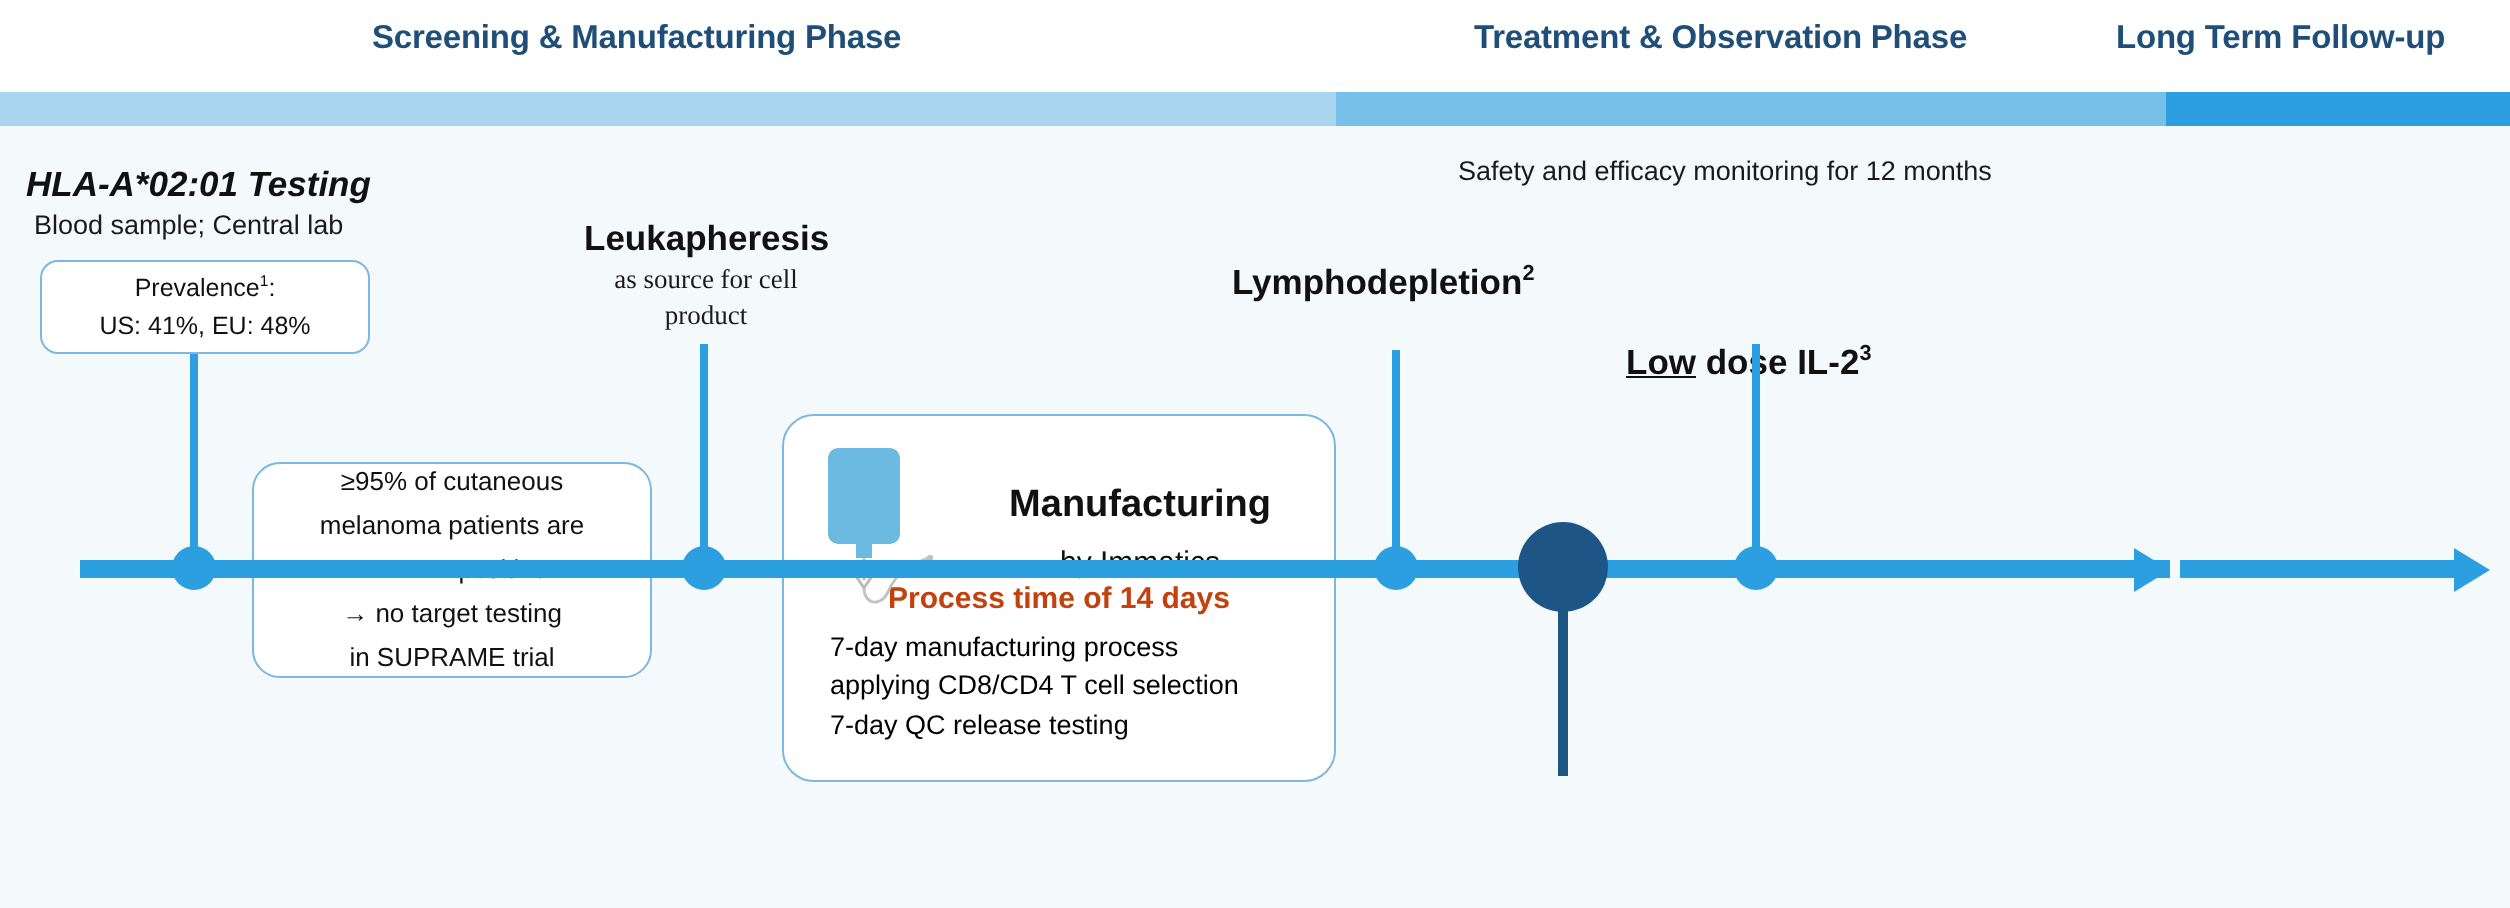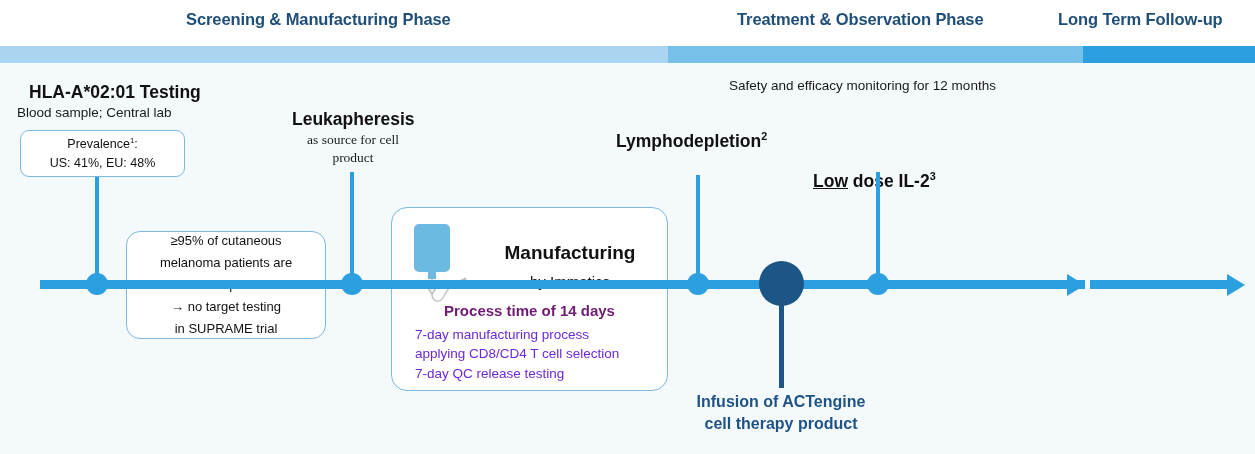--- a/index.html
+++ b/index.html
@@ -60,21 +60,21 @@
     font-size: 17.5px;
     font-weight: bold;
     color: #111111;
   }
   .sub-reg {
     font-size: 13.5px;
     color: #1a1a1a;
   }
   .center { text-align: center; }
 
-  #hla-title    { left: 29px;  top: 82px; }
+  #hla-title    { left: 13px;  top: 82px; font-style: italic; }
   #hla-sub      { left: 17px;  top: 105px; }
 
   #leuka-title  { left: 292px; top: 109px; }
   #leuka-sub    { left: 293px; top: 131px; width: 120px; line-height: 1.35; font-family: Liberation Serif, serif; }
 
   #lympho-title { left: 616px; top: 131px; }
   #il2-title    { left: 813px; top: 131px; margin-top: 40px; }
 
   #safety-note  { left: 729px; top: 78px; font-size: 13.5px; color: #1a1a1a; }
 
@@ -145,28 +145,28 @@
     color: #111111;
   }
   #iv-icon {
     position: absolute;
     left: 14px; top: 2px;
     width: 70px; height: 86px;
   }
   #mfg-process-time {
     font-size: 15px;
     font-weight: bold;
-    color: #701a75;
-    margin-top: 16px;
+    color: #c2410c;
+    margin-top: 5px;
   }
   #mfg-detail {
     margin-top: 6px;
     font-size: 13.5px;
     line-height: 1.43;
-    color: #6d28d9;
+    color: #000000;
     text-align: left;
     width: 100%;
     padding-left: 23px;
     box-sizing: border-box;
   }
 
   
   #timeline-axis {
     position: absolute;
     left: 40px; top: 280px;
@@ -306,18 +306,14 @@
   <div class="connector" id="conn-lympho"></div>
   <div class="connector" id="conn-il2"></div>
   <div class="connector" id="conn-infusion"></div>
 
   <div class="node" id="node-hla"></div>
   <div class="node" id="node-leuka"></div>
   <div class="node" id="node-lympho"></div>
   <div class="node" id="node-infusion"></div>
   <div class="node" id="node-il2"></div>
 
-  <div id="infusion-label">
-    <div>Infusion of ACTengine</div>
-    <div>cell therapy product</div>
-  </div>
 
 </div>
 
 </body></html>

